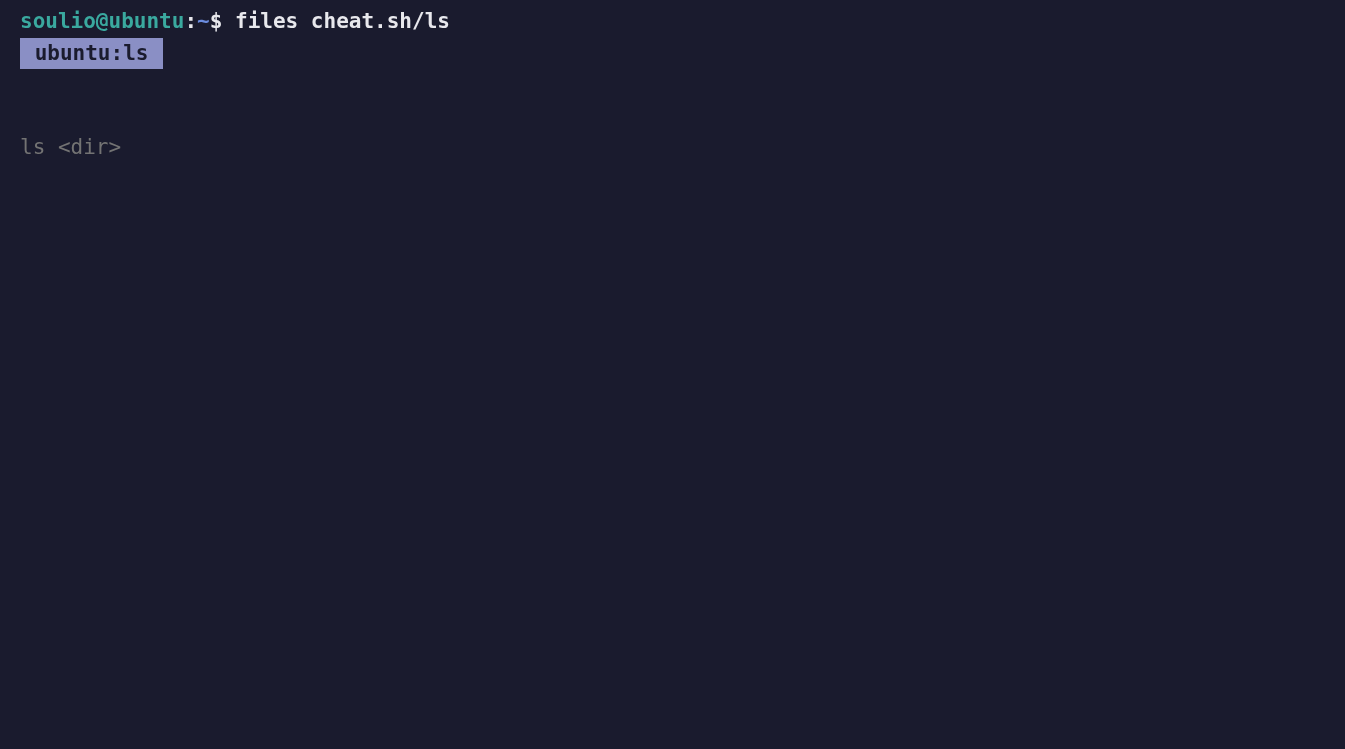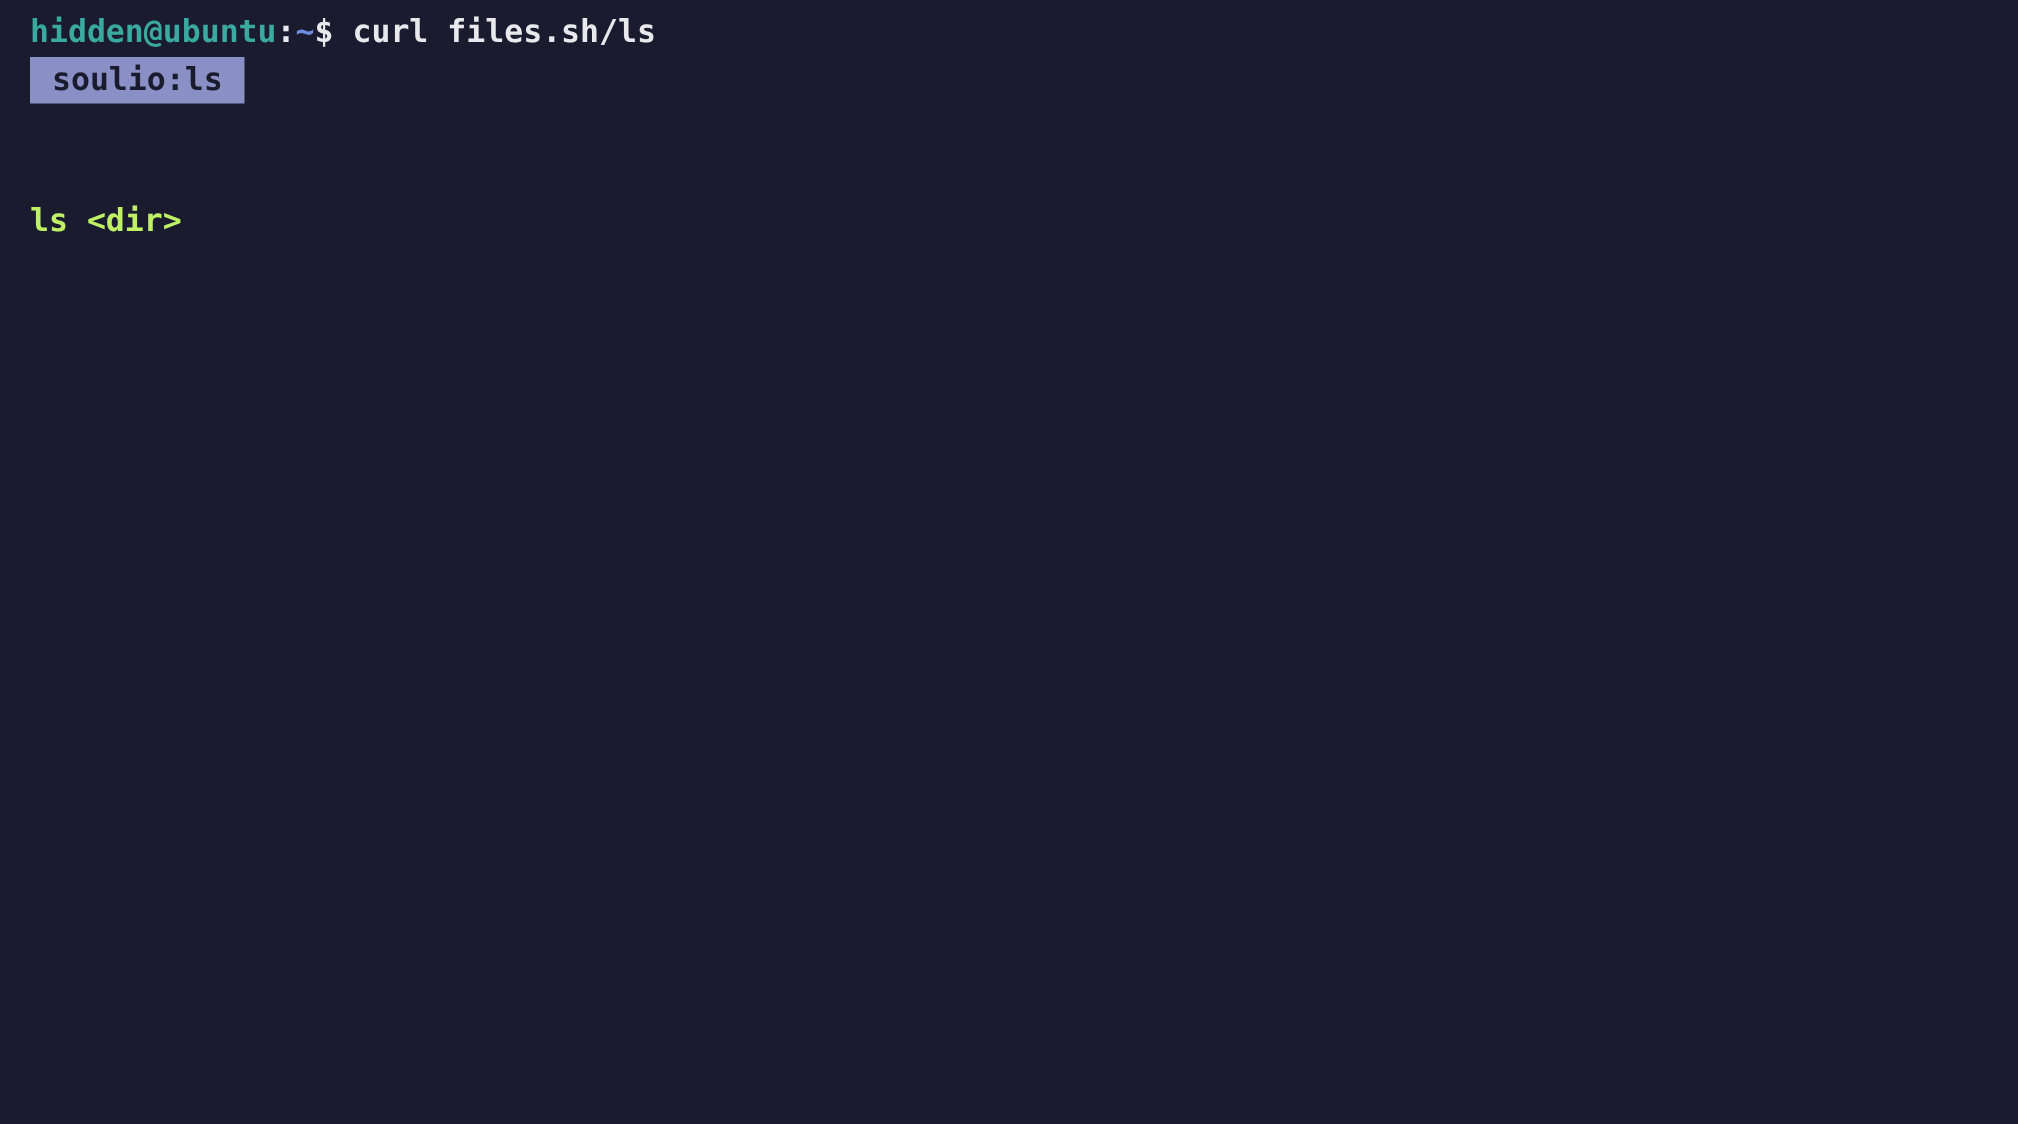--- a/index.html
+++ b/index.html
@@ -50,43 +50,43 @@
       padding: 0 2px;
       font-weight: bold;
       display: inline-block;
       white-space: pre;
     }
     .comment {
       color: #9a9aaa;
       font-style: italic;
     }
     .code-line {
-      color: #bef264;
-      font-weight: bold;
+      color: #737373;
+      font-weight: normal;
     }
     .blank-line {
       height: 1.5em;
     }
     .output-block {
       white-space: pre;
     }
   </style>
 </head>
 <body>
 
 <div class="terminal">
   <div class="prompt-line">
-    <span class="user-host">hidden@ubuntu</span>
+    <span class="user-host">soulio@ubuntu</span>
       <span class="colon">:</span>
       <span class="tilde">~</span>
       <span class="dollar">$</span>
-      <span class="command"> curl files.sh/ls</span>
+      <span class="command"> files cheat.sh/ls</span>
   </div>
 
-  <div><span class="header-tag"> soulio:ls </span></div>
+  <div><span class="header-tag"> ubuntu:ls </span></div>
 
   <div class="output-block">
     <div class="code-line">ls &lt;dir&gt;</div>
     <div class="blank-line"></div>
 
     <div class="blank-line"></div>
 
     
     
     

